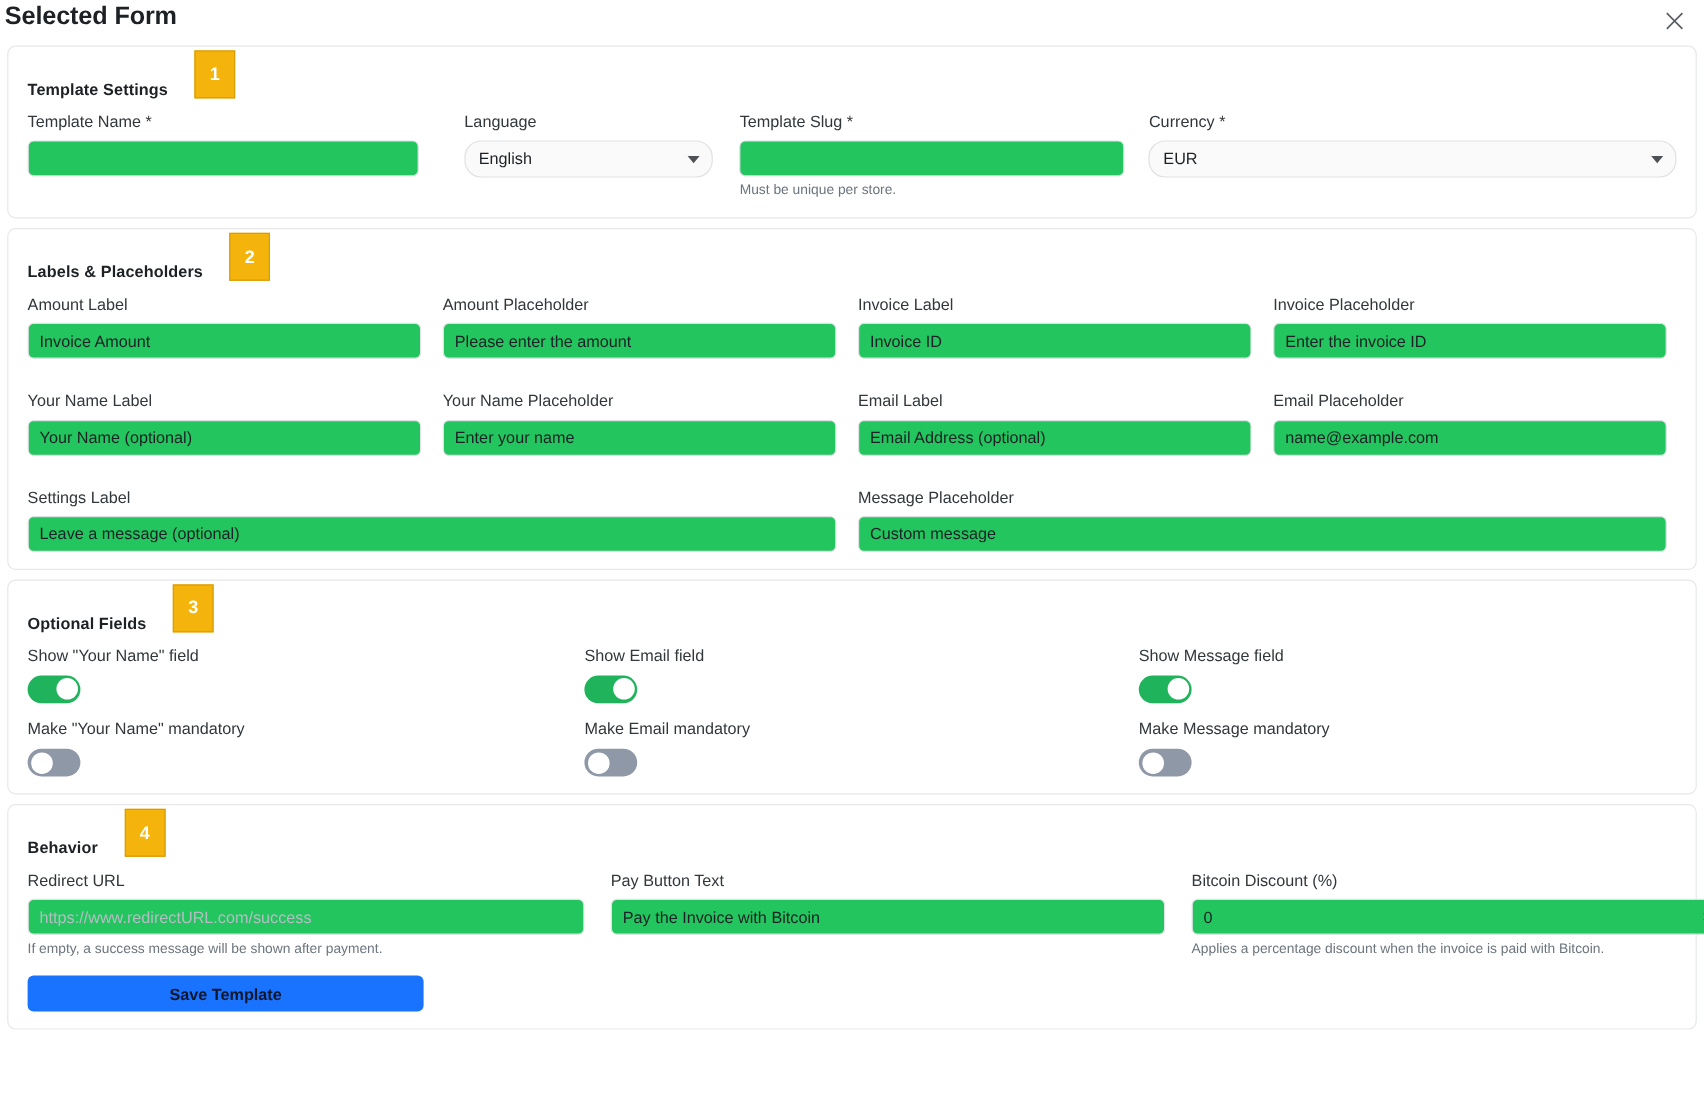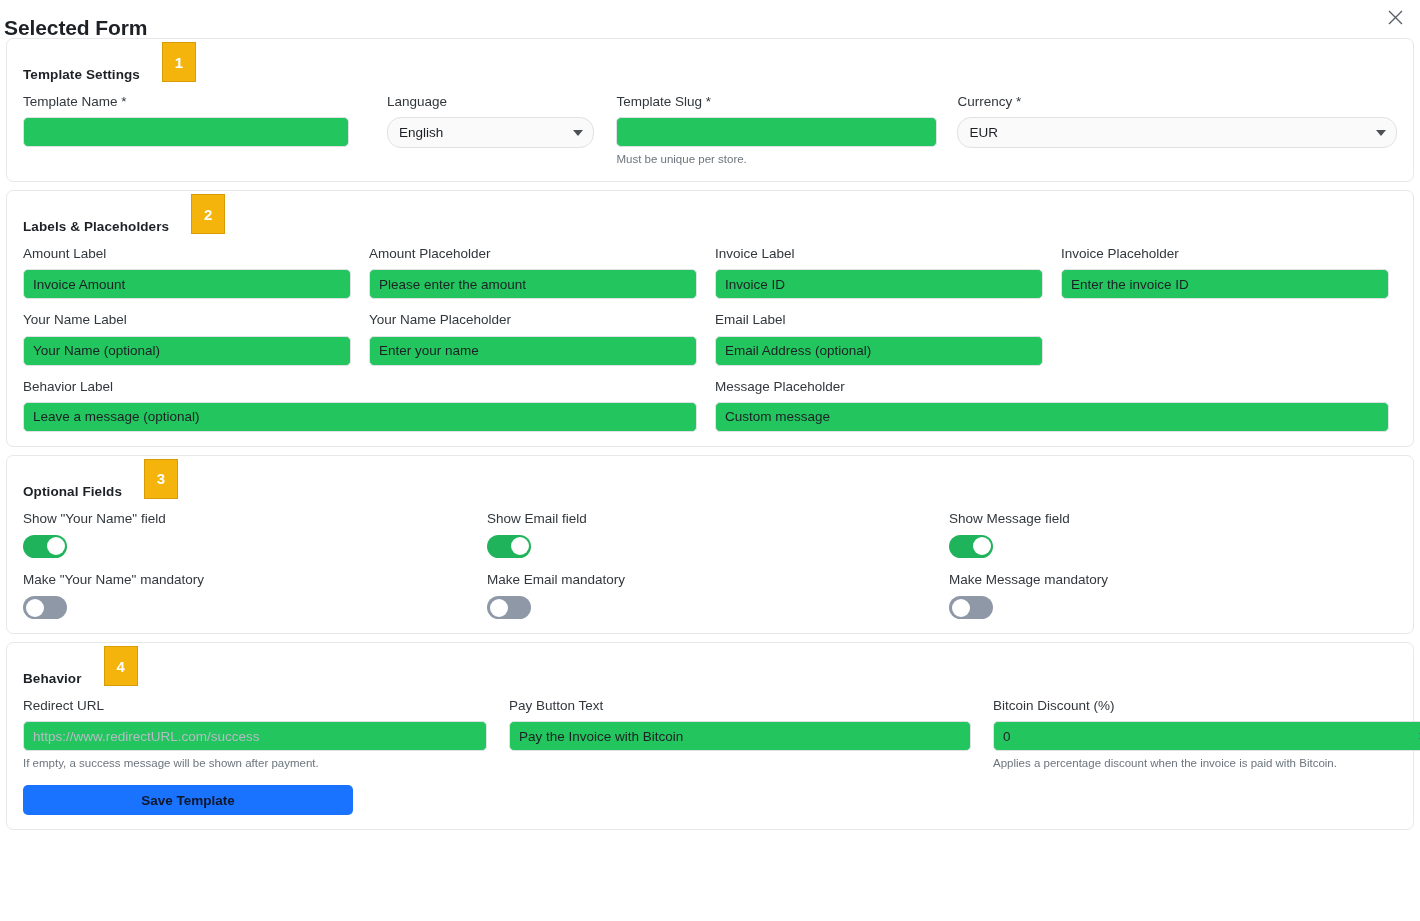--- a/index.html
+++ b/index.html
@@ -13,21 +13,21 @@
   }
 
   
   .modal-header {
     position: relative;
     height: 38px;
     padding: 0 0 0 2px;
   }
   .modal-title {
     position: absolute;
-    left: 4px; top: 16px;
+    left: 4px; top: 2px;
     font-size: 21px;
     font-weight: bold;
     color: #1d2125;
     letter-spacing: -0.1px;
     text-align: right;
   }
   .close-btn {
     position: absolute;
     right: 12px; top: 4px;
     width: 26px; height: 26px;
@@ -141,21 +141,21 @@
   .c-name  { width: 330px; margin-right: 38px; }
   .c-lang  { width: 210px; margin-right: 22px; }
   .c-slug  { width: 325px; margin-right: 20px; }
   .c-curr  { width: 445px; }
 
   
   .row-lp {
     display: grid;
     grid-template-columns: 328px 328px 328px 328px;
     column-gap: 18px;
-    margin-bottom: 13px;
+    margin-bottom: 27px;
   }
   .row-lp.last { margin-bottom: 0; }
   .span2 { grid-column: span 2; }
 
   
   .row-tog {
     display: grid;
     grid-template-columns: 464px 462px 462px;
     margin-bottom: 14px;
   }
@@ -287,25 +287,29 @@
       <input class="input" type="text" value="Your Name (optional)" style="">
     </div>
     <div>
       <label class="field-label">Your Name Placeholder</label>
       <input class="input" type="text" value="Enter your name" style="">
     </div>
     <div>
       <label class="field-label">Email Label</label>
       <input class="input" type="text" value="Email Address (optional)" style="">
     </div>
+    <div>
+      <label class="field-label">Email Placeholder</label>
+      <input class="input" type="text" value="name@example.com" style="">
+    </div>
   </div>
 
   <div class="row-lp last">
     <div class="span2">
-      <label class="field-label">Behavior Label</label>
+      <label class="field-label">Settings Label</label>
       <input class="input" type="text" value="Leave a message (optional)" style="">
     </div>
     <div class="span2">
       <label class="field-label">Message Placeholder</label>
       <input class="input" type="text" value="Custom message" style="">
     </div>
   </div>
 </div>
 
 <div class="panel">

